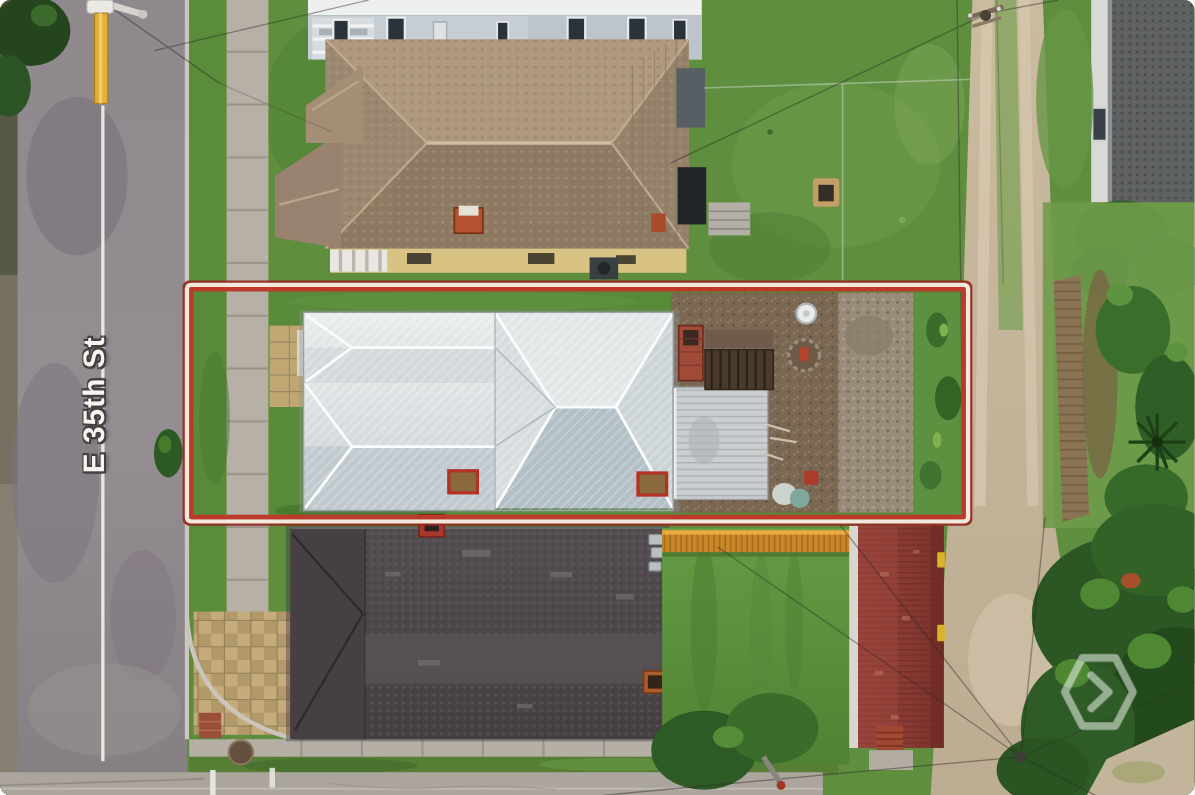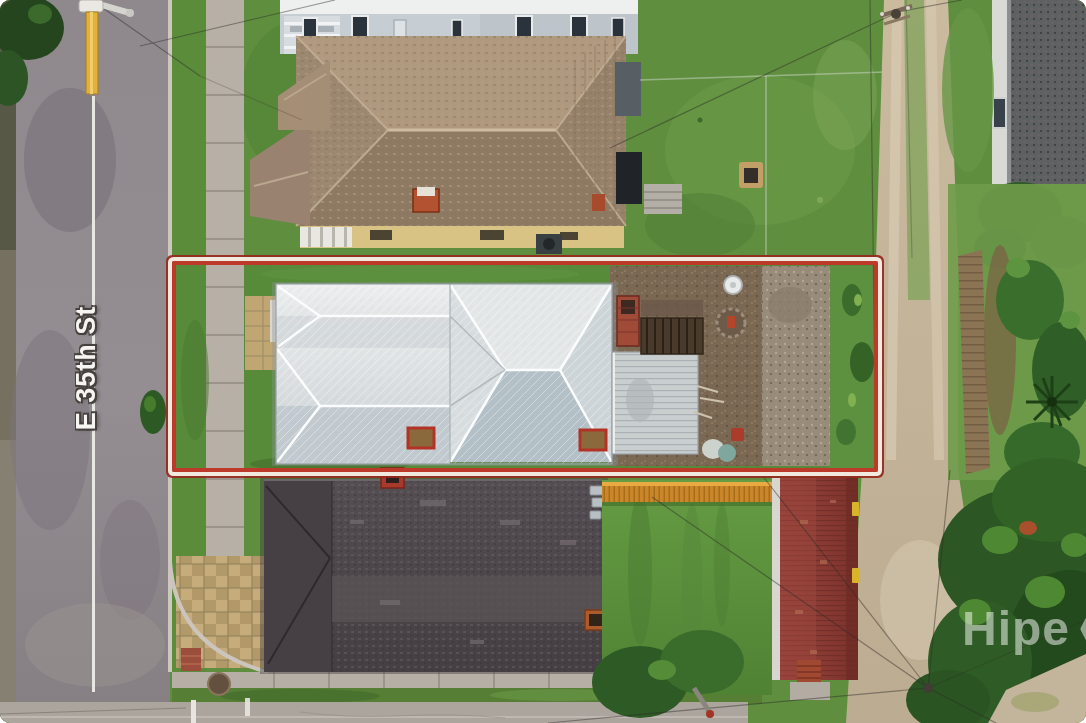--- a/index.html
+++ b/index.html
@@ -504,20 +504,19 @@
     <rect x="191" y="700" width="5" height="23" fill="#e8e5e0"></rect>
     <rect x="245" y="698" width="5" height="18" fill="#e8e5e0" opacity="0.9"></rect>
   </g>
 </svg>
 
 <div class="property-outline"></div>
 
 <div class="street-label">E 35th St</div>
 
 <div class="watermark">
-  <span class="wm-text">Hipe</span>
   <svg class="wm-badge" viewBox="0 0 74 74">
     <path d="M22,6 L52,6 L68,37 L52,68 L22,68 L6,37 Z" fill="none" stroke="#ffffff" stroke-width="7" stroke-linejoin="round"></path>
     <path d="M30,22 L46,37 L30,52" fill="none" stroke="#ffffff" stroke-width="7" stroke-linecap="round" stroke-linejoin="round"></path>
   </svg>
 </div>
 
 </div>
 
 </body></html>

